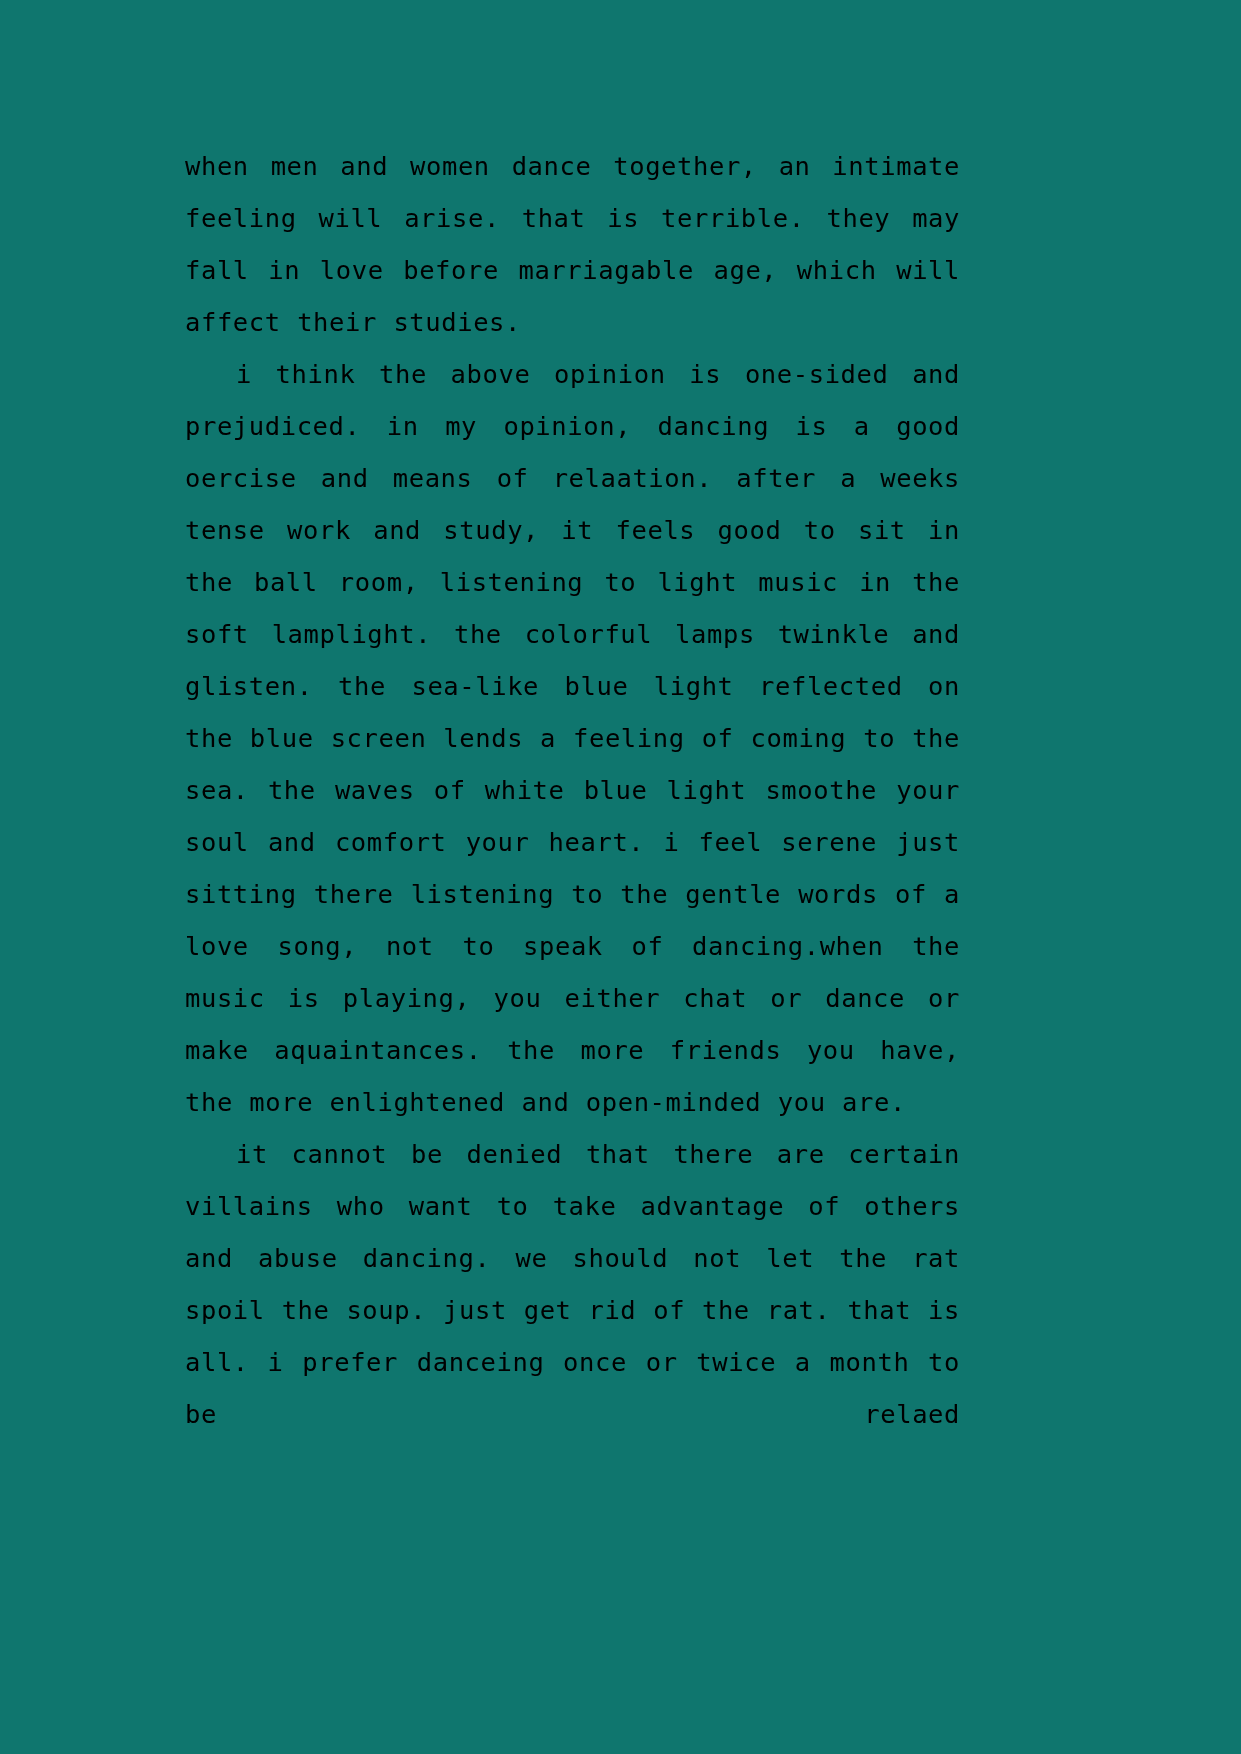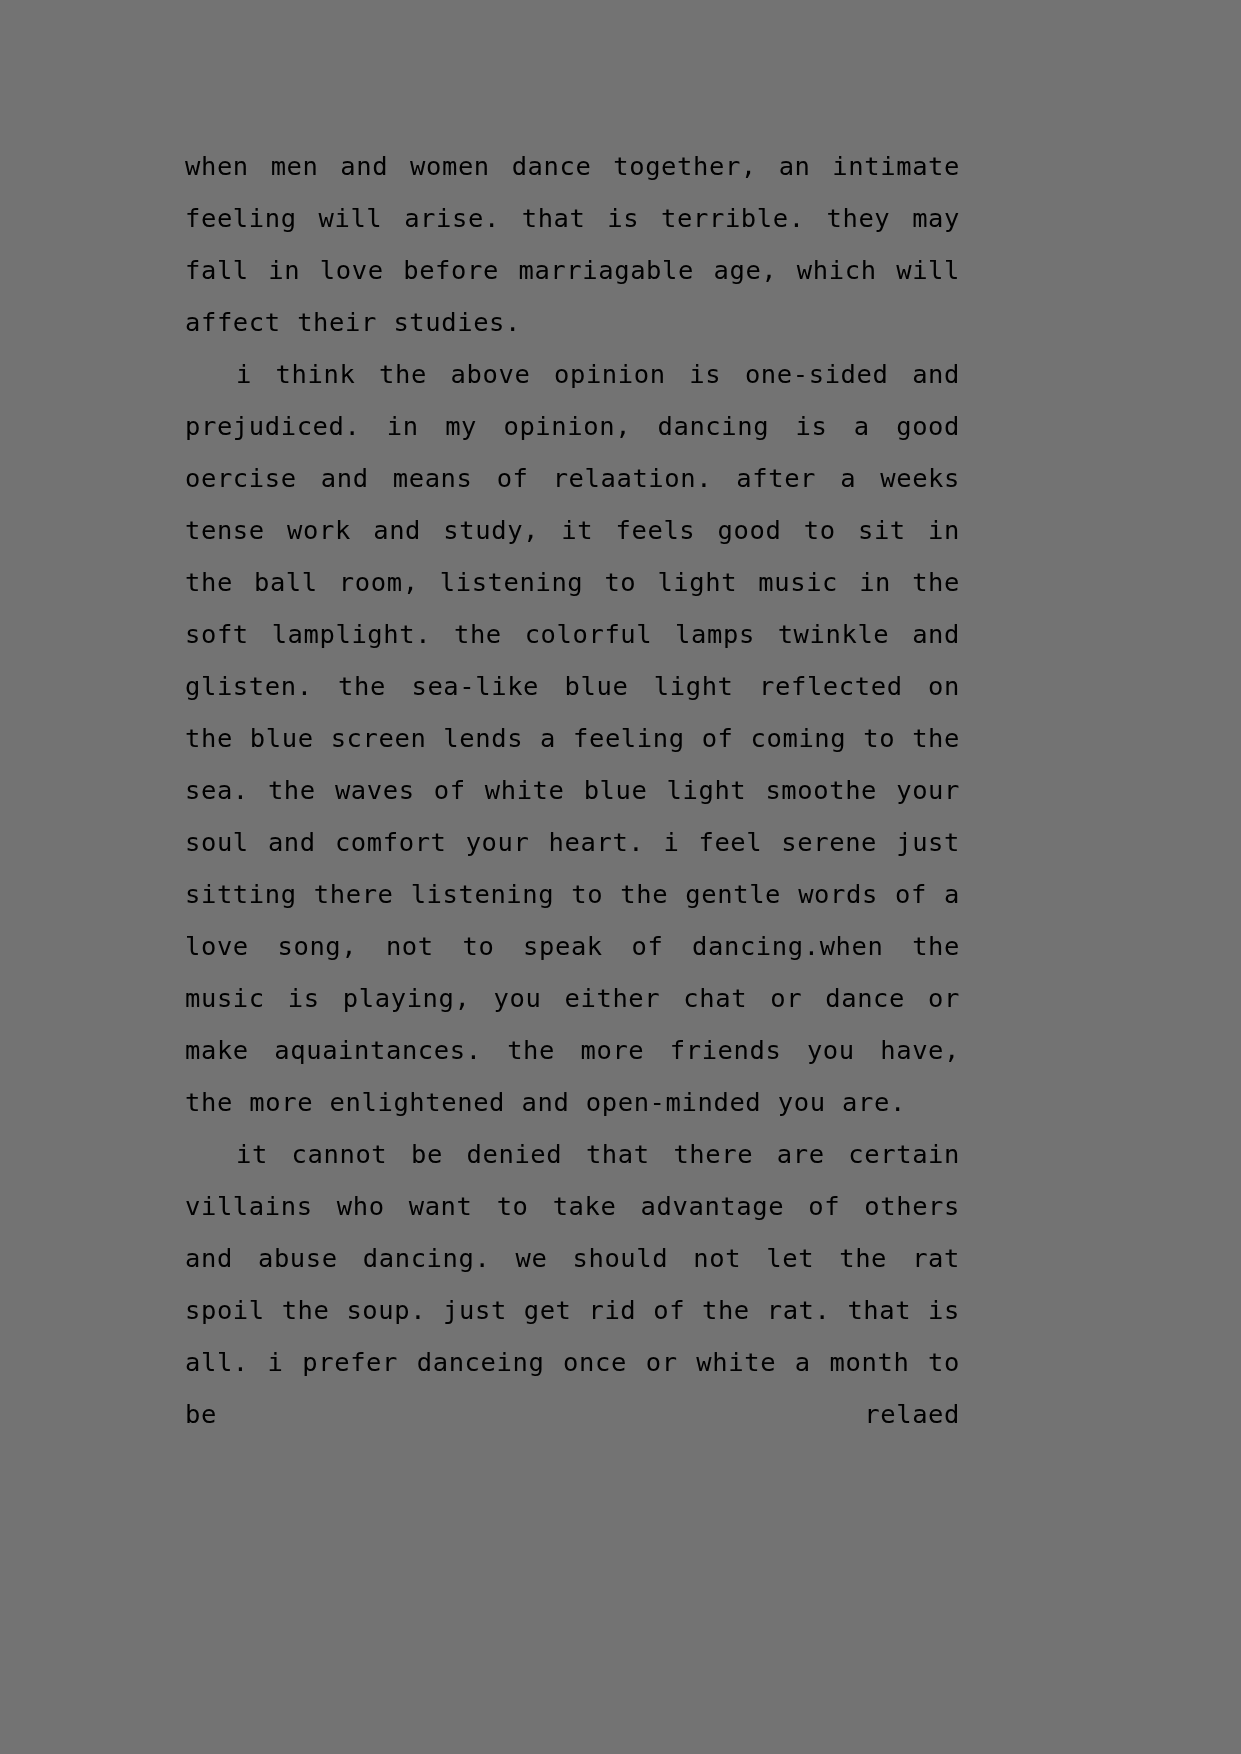--- a/index.html
+++ b/index.html
@@ -10,21 +10,21 @@
   body {
     width: 1241px;
     height: 1754px;
     font-family: "DejaVu Sans Mono", monospace;
     color: #000000;
   }
   .page {
     position: relative;
     width: 1241px;
     height: 1754px;
-    background: #737373;
+    background: #0f766e;
     box-sizing: border-box;
     padding: 140px 68px 90px 185px;
   }
   .doc-body {
     width: 775px;
   }
   p.para {
     margin: 0;
     font-size: 25.5px;
     line-height: 52px;
@@ -46,15 +46,15 @@
     text-align-last: left;
   }
 </style>
 </head>
 <body>
 
 <div class="page">
   <div class="doc-body">
     <p class="para last-left">when men and women dance together, an intimate feeling will arise. that is terrible. they may fall in love before marriagable age, which will affect their studies.</p>
     <p class="para indent last-left">i think the above opinion is one-sided and prejudiced. in my opinion, dancing is a good oercise and means of relaation. after a weeks tense work and study, it feels good to sit in the ball room, listening to light music in the soft lamplight. the colorful lamps twinkle and glisten. the sea-like blue light reflected on the blue screen lends a feeling of coming to the sea. the waves of white blue light smoothe your soul and comfort your heart. i feel serene just sitting there listening to the gentle words of a love song, not to speak of dancing.when the music is playing, you either chat or dance or make aquaintances. the more friends you have, the more enlightened and open-minded you are.</p>
-    <p class="para indent justify-all">it cannot be denied that there are certain villains who want to take advantage of others and abuse dancing. we should not let the rat spoil the soup. just get rid of the rat. that is all. i prefer danceing once or white a month to be relaed</p>
+    <p class="para indent justify-all">it cannot be denied that there are certain villains who want to take advantage of others and abuse dancing. we should not let the rat spoil the soup. just get rid of the rat. that is all. i prefer danceing once or twice a month to be relaed</p>
   </div>
 </div>
 
 </body></html>

